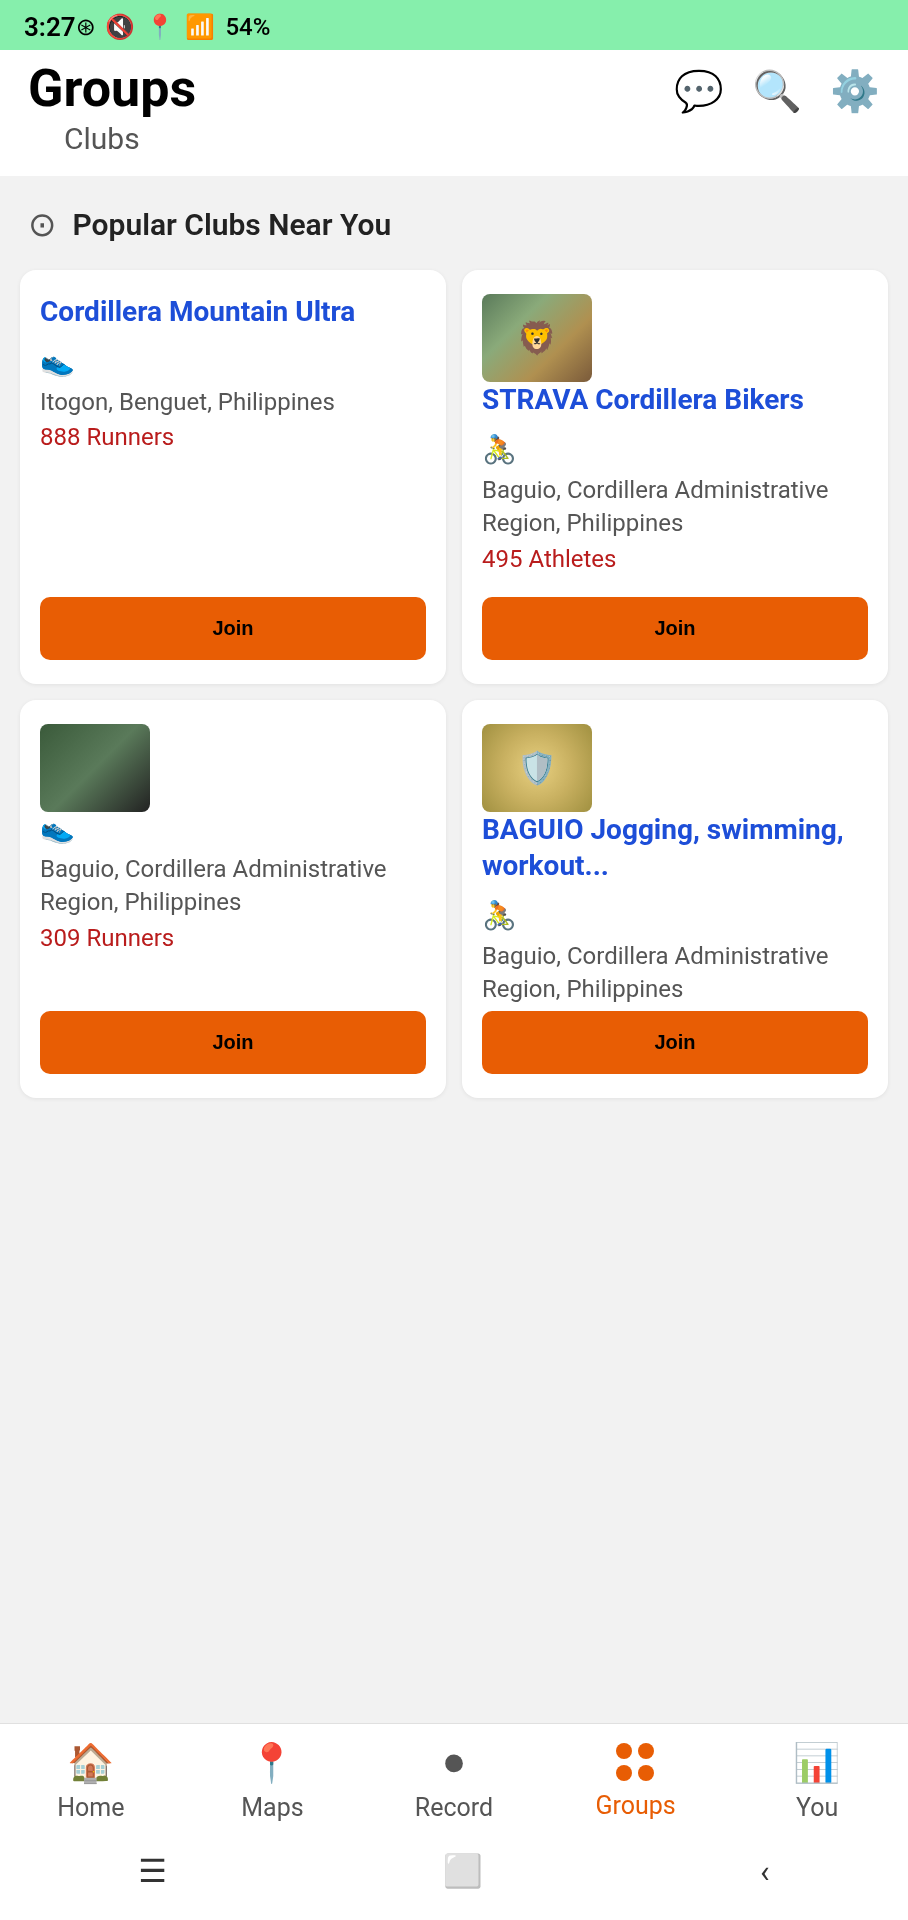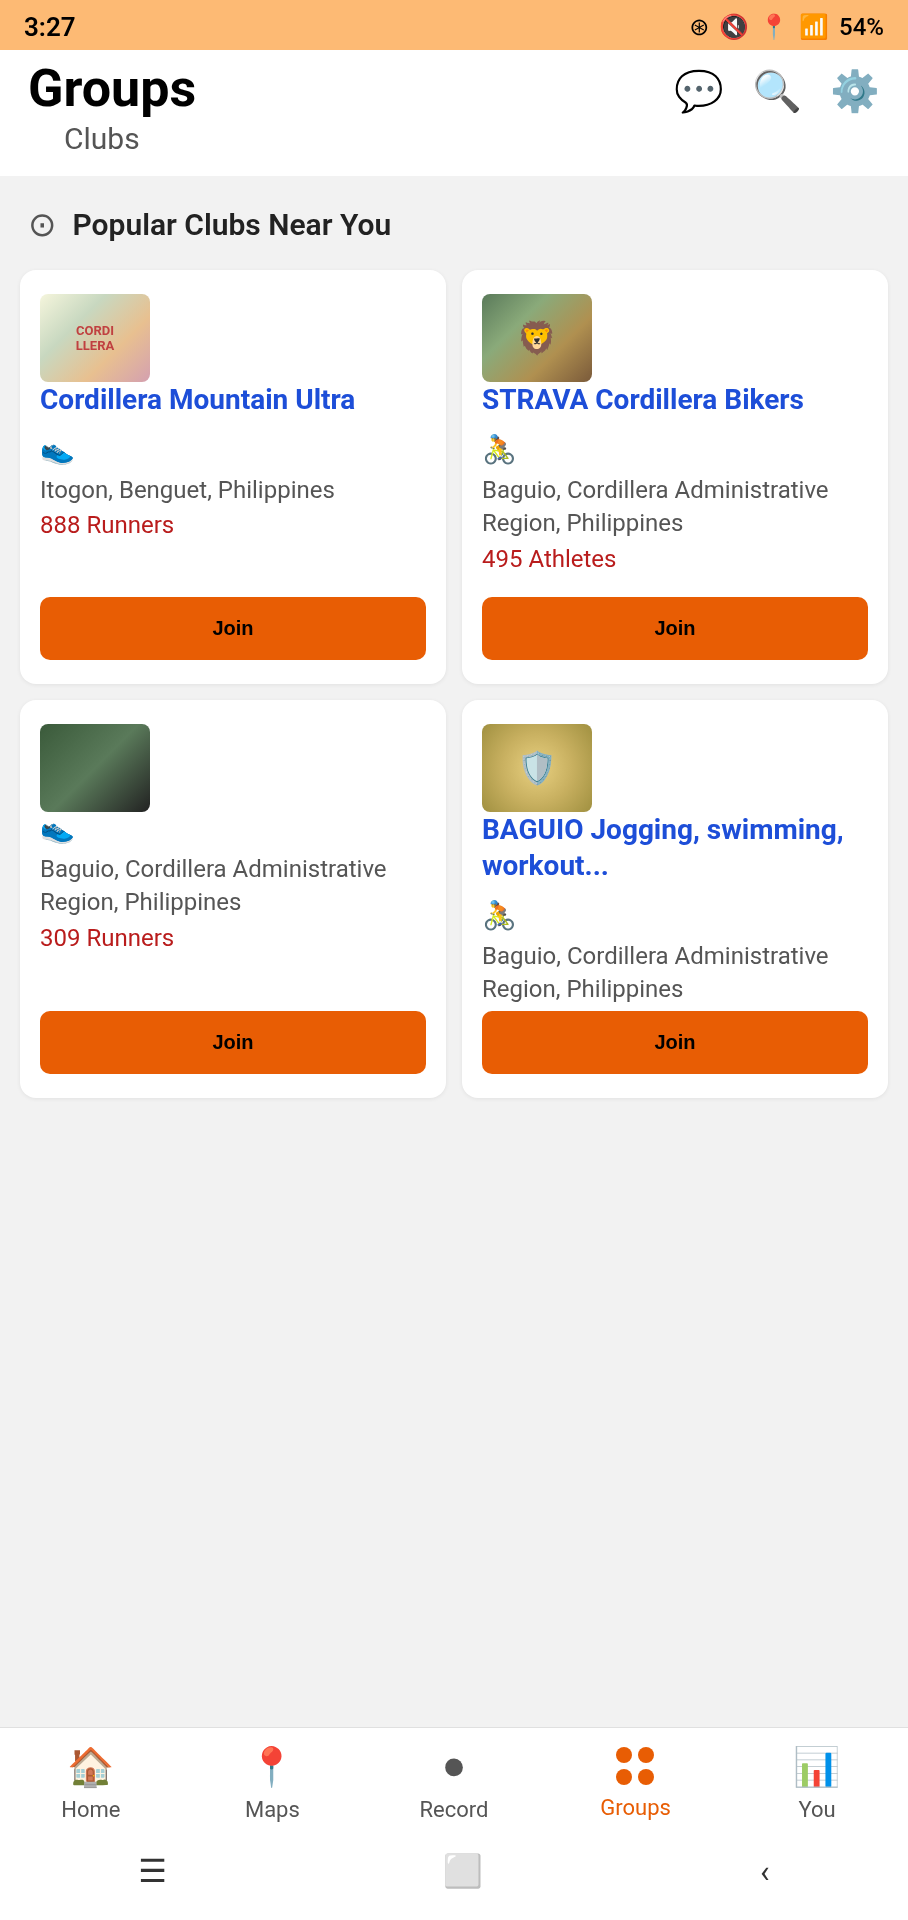--- a/index.html
+++ b/index.html
@@ -9,23 +9,22 @@
       font-family: -apple-system, BlinkMacSystemFont, 'Segoe UI', Roboto, sans-serif;
       background: #f2f2f2;
       width: 908px;
       min-height: 1920px;
       overflow-x: hidden;
       position: relative;
     }
 
     
     .status-bar {
-      background: #fdba74;
-      display: flex;
-      justify-content: space-between;
+      background: #86efac;
+      display: flex;
       align-items: center;
       padding: 12px 24px 8px 24px;
       font-size: 26px;
       font-weight: 500;
     }
     .status-left { color: #000; font-weight: 600; }
     .status-right { display: flex; align-items: center; gap: 10px; color: #000; font-size: 24px; }
 
     
     .header {
@@ -177,21 +176,21 @@
       cursor: pointer;
       flex: 1;
     }
 
     .nav-icon {
       font-size: 38px;
       color: #555;
     }
 
     .nav-label {
-      font-size: 22px;
+      font-size: 25px;
       color: #555;
     }
 
     .nav-label.active {
       color: #e85d04;
     }
 
     .nav-groups-icon {
       display: grid;
       grid-template-columns: 1fr 1fr;
@@ -246,23 +245,20 @@
 </div>
 
 <div class="section-header">
   <span class="section-header-icon">⊙</span>
   <span class="section-header-text">Popular Clubs Near You</span>
 </div>
 
 <div class="cards-grid">
 
   <div class="card">
-    <div class="img-cordillera">
-      <span style="font-size:13px; color:#c04040; font-weight:700;">CORDI<br>LLERA</span>
-    </div>
     <div class="card-title">Cordillera Mountain Ultra</div>
     <div class="card-type-icon">👟</div>
     <div class="card-location">Itogon, Benguet, Philippines</div>
     <div class="card-members">888 Runners</div>
     <button class="join-btn">Join</button>
   </div>
 
   <div class="card">
     <div class="img-strava">🦁</div>
     <div class="card-title">STRAVA Cordillera Bikers</div>

